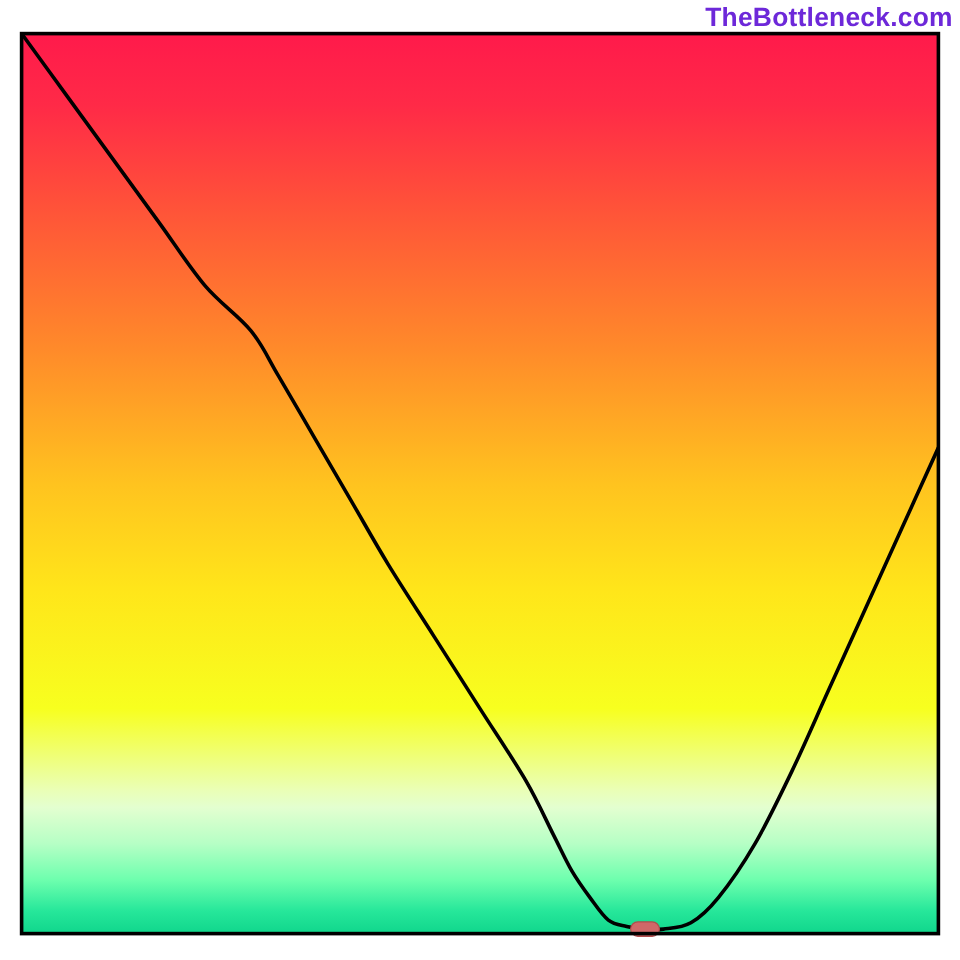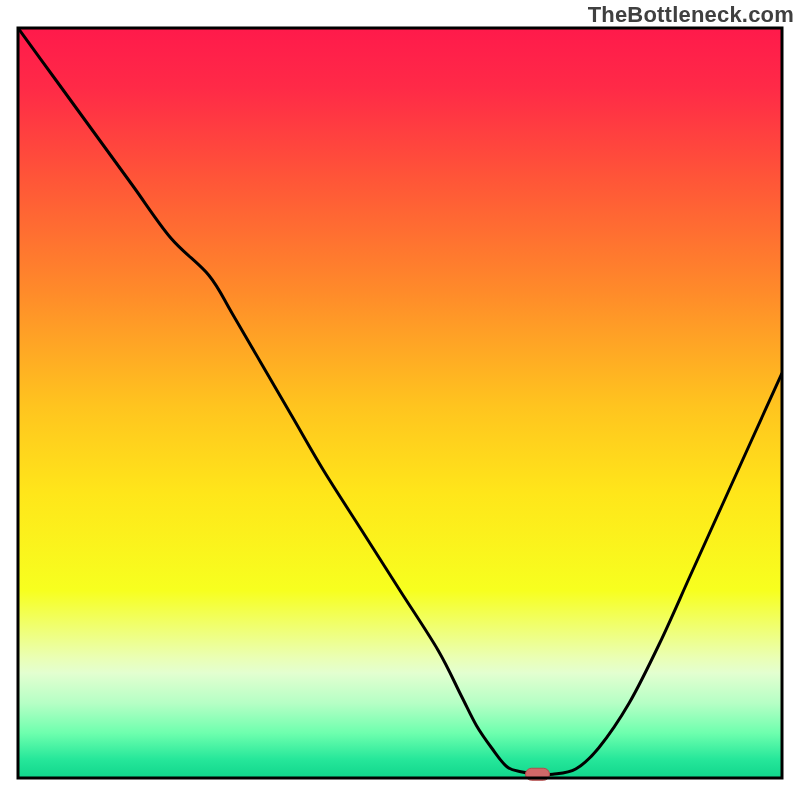--- a/index.html
+++ b/index.html
@@ -14,21 +14,21 @@
     position: relative;
     width: 800px;
     height: 800px;
   }
   .watermark {
     position: absolute;
     top: 2px;
     right: 6px;
     font-size: 22px;
     font-weight: 600;
-    color: #404040;
+    color: #6d28d9;
     letter-spacing: 0.2px;
   }
   svg.plot {
     position: absolute;
     left: 0;
     top: 0;
     width: 800px;
     height: 800px;
   }
 </style>

